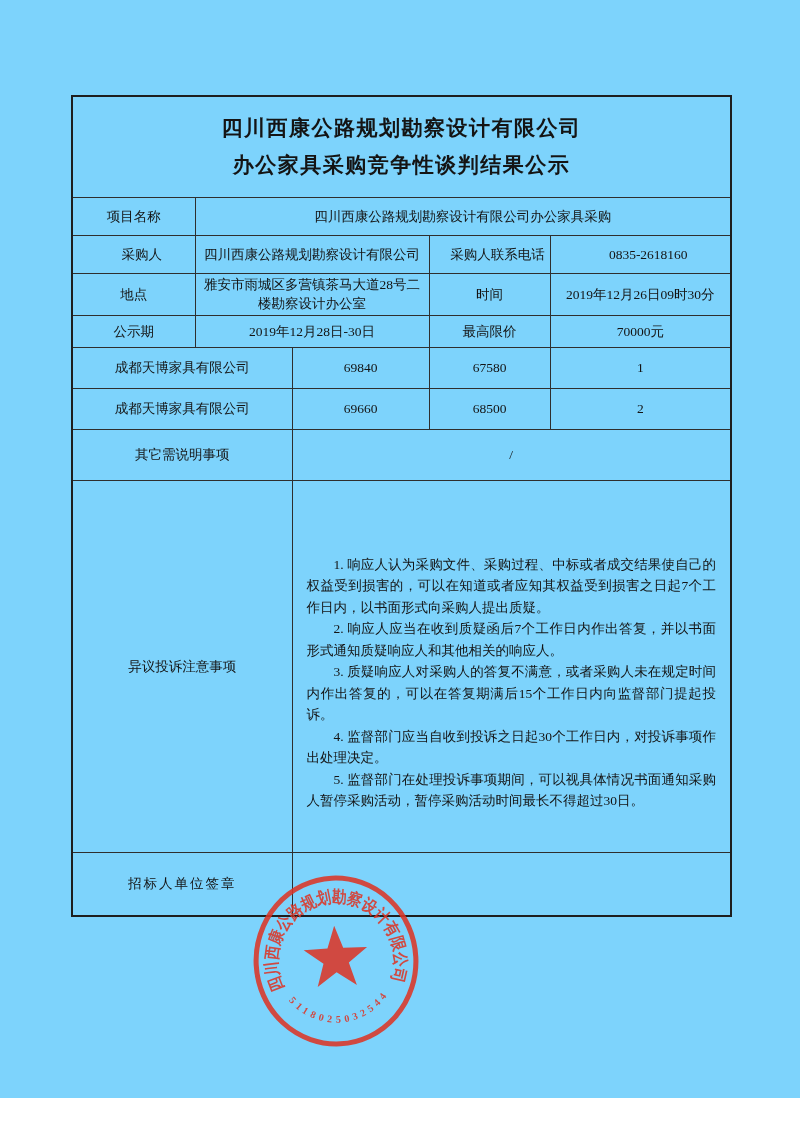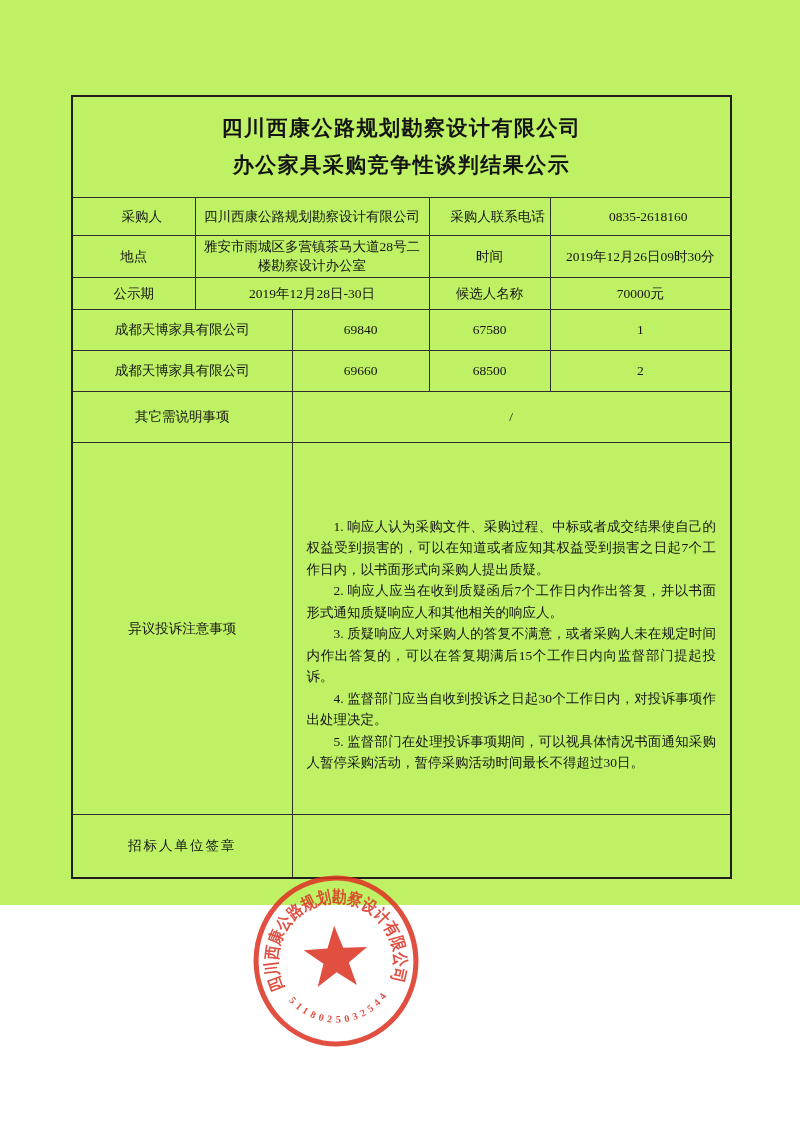--- a/index.html
+++ b/index.html
@@ -4,22 +4,22 @@
 <style>
   html,body{margin:0;padding:0;}
   body{
     width:800px;height:1131px;
     background:#ffffff;
     font-family:"Liberation Serif","DejaVu Serif",serif;
     position:relative;
     overflow:hidden;
   }
   .sheet{
-    position:absolute;left:0;top:0;width:800px;height:905px;
-    background:#bef264;
+    position:absolute;left:0;top:0;width:800px;height:1098px;
+    background:#7dd3fc;
   }
   table.doc{
     position:absolute;left:71px;top:95px;width:659px;
     border-collapse:collapse;table-layout:fixed;
     border:2px solid #1e1e1e;
     color:#141414;
   }
   table.doc td{
     border:1px solid #2e2e2e;
     text-align:center;vertical-align:middle;
@@ -79,39 +79,43 @@
     <tbody>
         <tr class="r-title">
       <td colspan="5">
         <div class="title-wrap">
           <div class="title-line">四川西康公路规划勘察设计有限公司</div>
           <div class="title-line">办公家具采购竞争性谈判结果公示</div>
         </div>
       </td>
     </tr>
 
+    <tr class="r-info1">
+      <td>项目名称</td>
+      <td colspan="4">四川西康公路规划勘察设计有限公司办公家具采购</td>
+    </tr>
 
     <tr class="r-info2">
       <td>采购人</td>
       <td colspan="2" style="padding:2px 1px">四川西康公路规划勘察设计有限公司</td>
       <td>采购人联系电话</td>
       <td class="num">0835-2618160</td>
     </tr>
 
     <tr class="r-info3">
       <td>地点</td>
       <td colspan="2" style="padding:2px 8px;line-height:1.35">雅安市雨城区多营镇茶马大道28号二楼勘察设计办公室</td>
       <td>时间</td>
       <td>2019年12月26日09时30分</td>
     </tr>
 
     <tr class="r-info4">
       <td>公示期</td>
       <td colspan="2">2019年12月28日-30日</td>
-      <td>候选人名称</td>
+      <td>最高限价</td>
       <td>70000元</td>
     </tr>
 
 
     <tr class="r-bid">
       <td colspan="2">成都天博家具有限公司</td>
       <td class="num">69840</td>
       <td class="num">67580</td>
       <td class="num">1</td>
     </tr>

